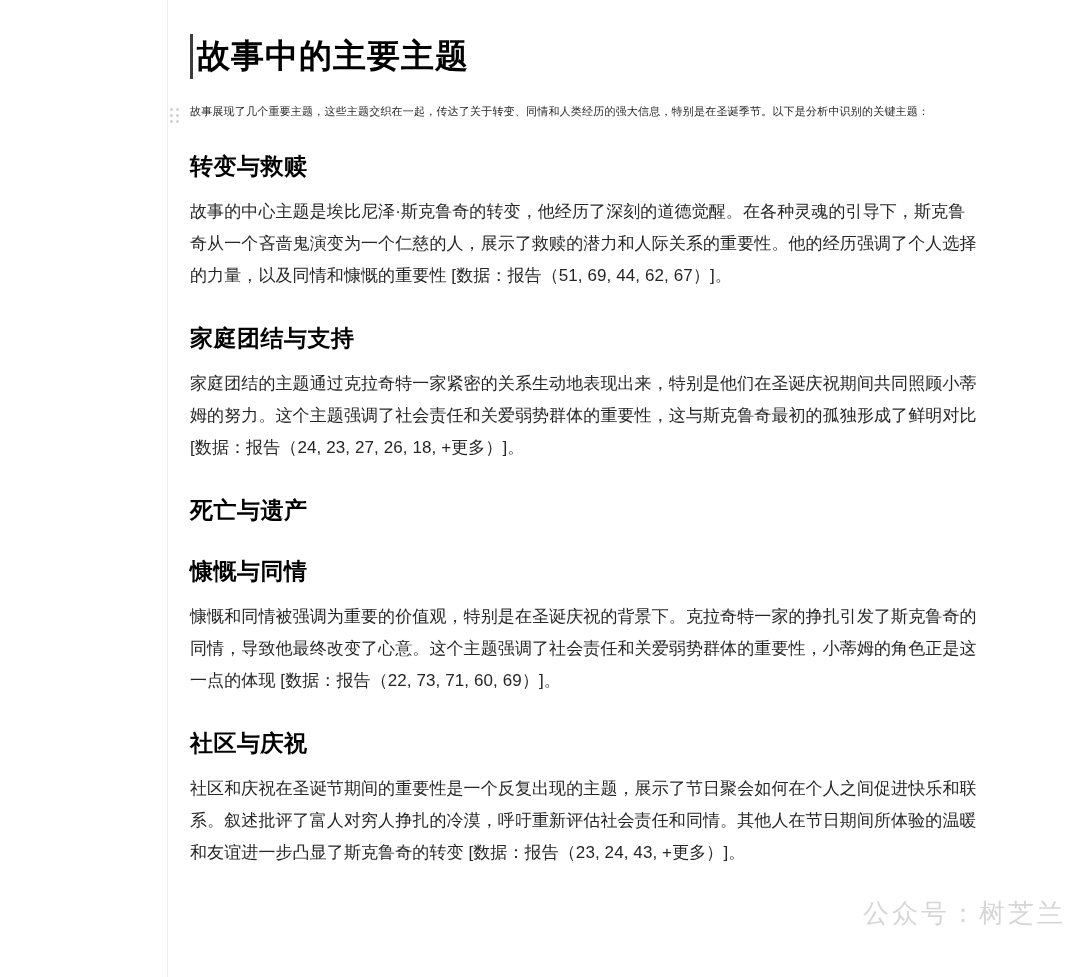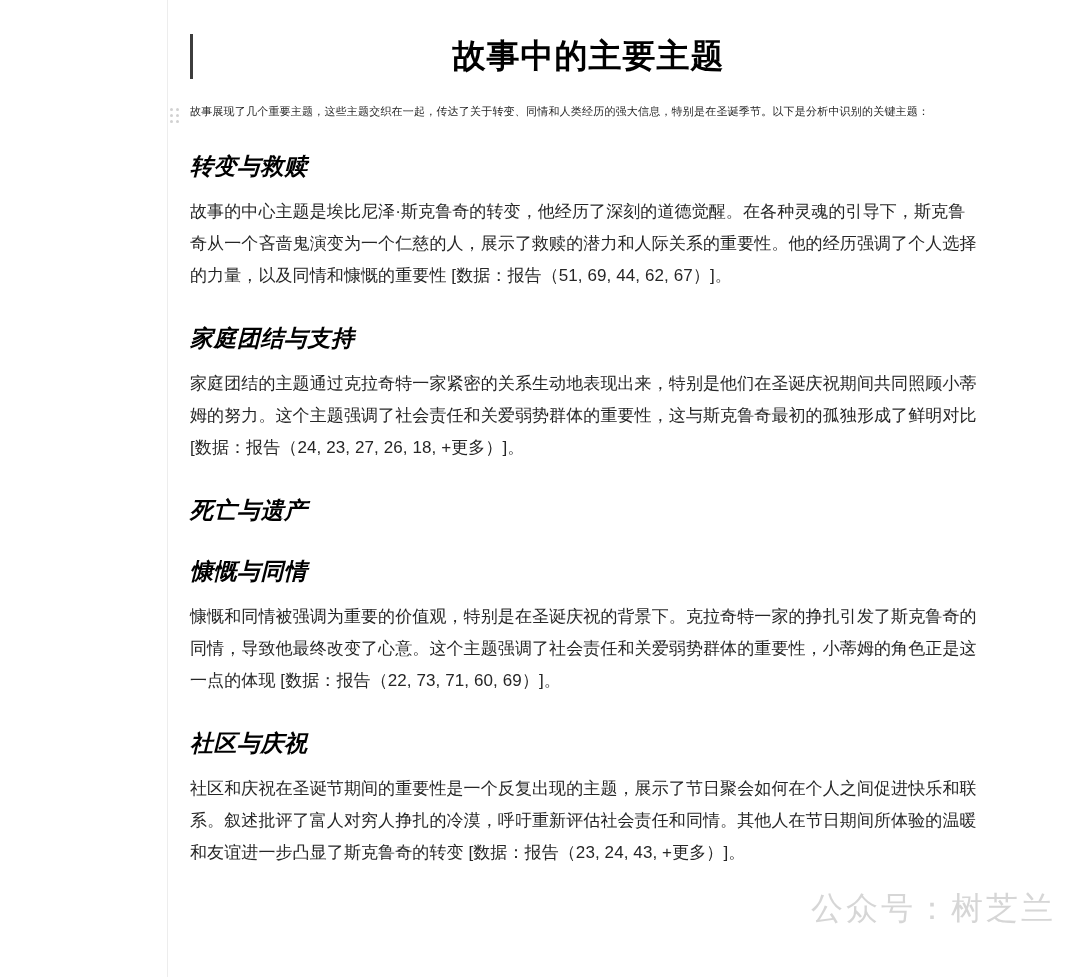--- a/index.html
+++ b/index.html
@@ -39,21 +39,20 @@
   }
   .title {
     font-size: 33px;
     font-weight: bold;
     letter-spacing: 1px;
     color: #000000;
     margin: 34px 0 0 0;
     padding-left: 4px;
     border-left: 3px solid #3d3d3d;
     line-height: 1.35;
-    text-align: center;
   }
   .drag-handle {
     position: absolute;
     left: 170px;
     top: 108px;
     width: 12px;
     height: 18px;
     display: grid;
     grid-template-columns: 3px 3px;
     grid-template-rows: 3px 3px 3px;
@@ -76,34 +75,33 @@
   }
   .section {
     margin-top: 30px;
   }
   .sec-h {
     font-size: 23px;
     font-weight: bold;
     color: #000000;
     margin: 0 0 14px 0;
     letter-spacing: .5px;
-    font-style: italic;
   }
   .sec-p {
     font-size: 17px;
     line-height: 1.9;
     color: #262626;
     margin: 0;
     letter-spacing: .1px;
   }
   .watermark {
     position: absolute;
-    right: 24px;
+    right: 14px;
     bottom: 46px;
-    font-size: 32px;
+    font-size: 26px;
     color: rgba(120,120,120,0.30);
     letter-spacing: 3px;
     white-space: nowrap;
     pointer-events: none;
     font-family: Liberation Sans, sans-serif;
   }
 </style>
 </head>
 <body>
 

